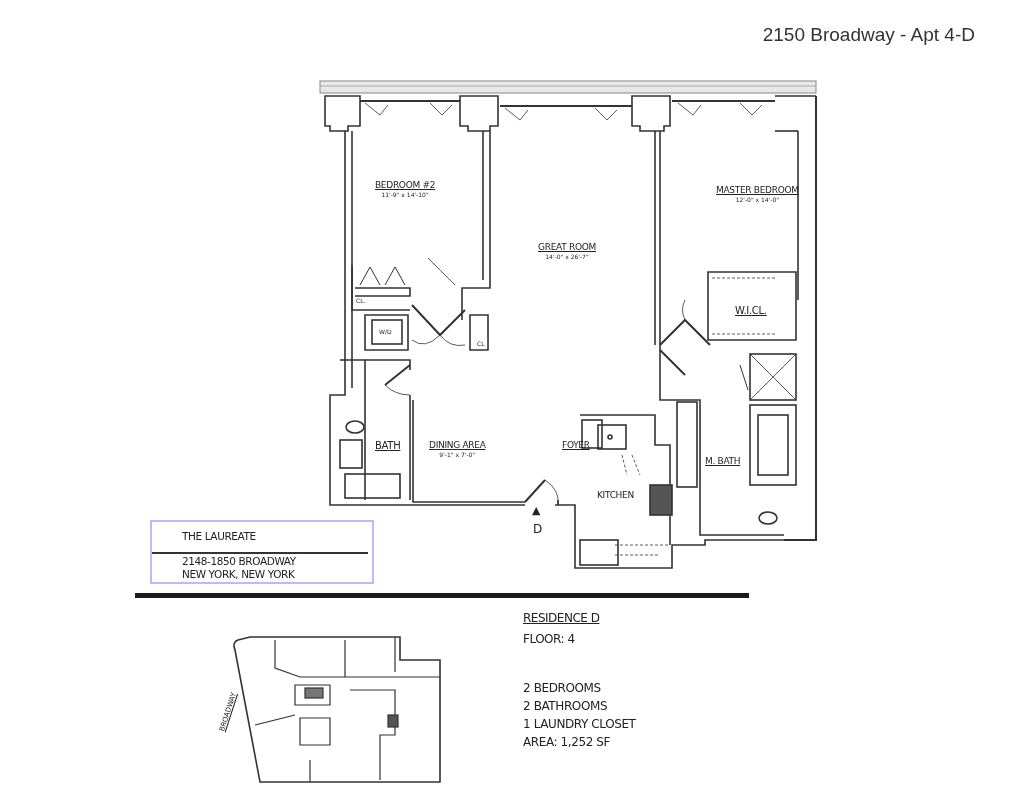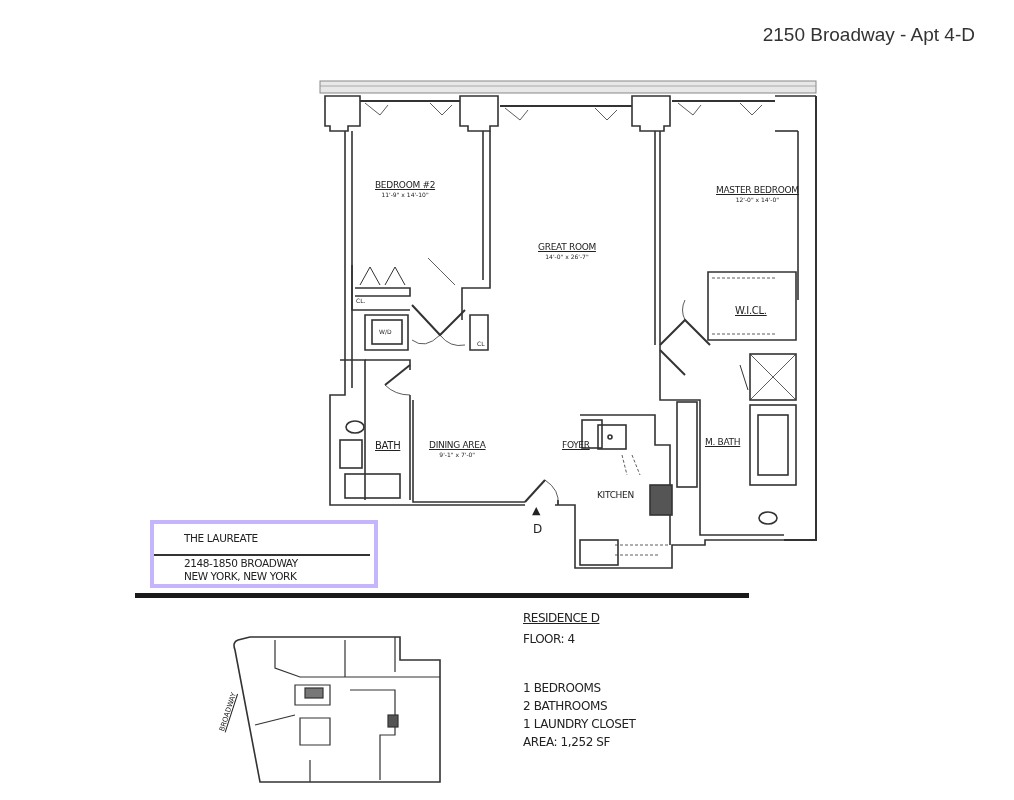--- a/index.html
+++ b/index.html
@@ -4,21 +4,21 @@
 <style>
   html, body { margin:0; padding:0; background:#ffffff; }
   body { width:1014px; height:800px; position:relative; overflow:hidden; font-family:"DejaVu Sans", sans-serif; color:#222; }
   .title { position:absolute; left:0; top:24px; width:975px; text-align:right; font-family:"Liberation Sans", sans-serif; font-size:19px; color:#333; }
   svg.plan { position:absolute; left:0; top:0; }
   .lbl { position:absolute; font-family:"DejaVu Sans", sans-serif; color:#222; text-align:center; white-space:nowrap; }
   .lbl .name { font-size:9px; letter-spacing:-0.3px; text-decoration:underline; display:block; }
   .lbl .dim { font-size:6px; display:block; margin-top:1px; }
   .small { font-size:6px; }
   .entry { position:absolute; font-size:12px; font-family:"DejaVu Sans", sans-serif; }
-  .bldg-box { position:absolute; left:150px; top:520px; width:220px; height:60px; border:4px solid #c4b5fd; }
+  .bldg-box { position:absolute; left:150px; top:520px; width:220px; height:60px; border:2px solid #c4b5fd; }
   .bldg-box .name { position:absolute; left:30px; top:8px; font-size:10.5px; letter-spacing:-0.4px; }
   .bldg-box .rule { position:absolute; left:0; right:4px; top:30px; border-top:2px solid #333; }
   .bldg-box .addr { position:absolute; left:30px; top:33px; font-size:10.5px; line-height:13px; letter-spacing:-0.4px; }
   .divider { position:absolute; left:135px; top:593px; width:614px; height:5px; background:#1a1a1a; }
   .res { position:absolute; left:523px; top:608px; font-size:12px; line-height:21px; letter-spacing:-0.5px; }
   .res .u { text-decoration:underline; }
   .facts { position:absolute; left:523px; top:679px; font-size:12px; line-height:18px; letter-spacing:-0.4px; }
   .street { position:absolute; left:218px; top:730px; font-size:7px; transform:rotate(-72deg); transform-origin:left top; text-decoration:underline; }
 </style>
 </head>
@@ -144,21 +144,21 @@
 </div>
 <div class="lbl" style="left:530px;top:440px;padding-left:32px;">
   <span class="name">FOYER</span>
 </div>
 <div class="lbl" style="left:597px;top:490px;">
   <span class="name" style="text-decoration:none">KITCHEN</span>
 </div>
 <div class="lbl" style="left:375px;top:440px;">
   <span class="name" style="font-size:10px">BATH</span>
 </div>
-<div class="lbl" style="left:705px;top:437px;">
+<div class="lbl" style="left:705px;top:456px;">
   <span class="name">M. BATH</span>
 </div>
 <div class="lbl" style="left:735px;top:305px;">
   <span class="name" style="font-size:10px">W.I.CL.</span>
 </div>
 <div class="lbl small" style="left:379px;top:328px;">W/D</div>
 <div class="lbl small" style="left:356px;top:297px;">CL.</div>
 <div class="lbl small" style="left:477px;top:340px;">CL</div>
 
 <div class="entry" style="left:532px;top:504px;font-size:11px;">▲</div>
@@ -173,19 +173,19 @@
   </div>
 </div>
 
 <div class="divider"></div>
 
 <div class="res">
   <div class="u">RESIDENCE D</div>
   <div>FLOOR: 4</div>
 </div>
 <div class="facts">
-  <div>1 BEDROOMS</div>
+  <div>2 BEDROOMS</div>
   <div>2  BATHROOMS</div>
   <div>1  LAUNDRY CLOSET</div>
   <div>AREA: 1,252 SF</div>
 </div>
 
 <div class="street">BROADWAY</div>
 
 </body></html>

